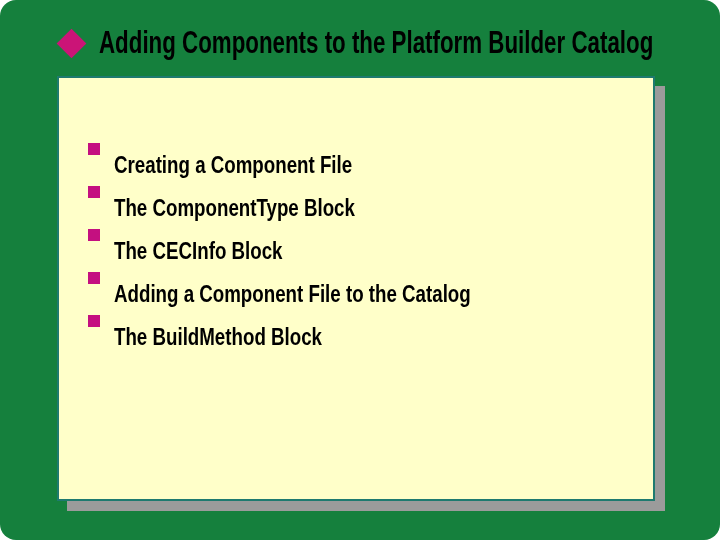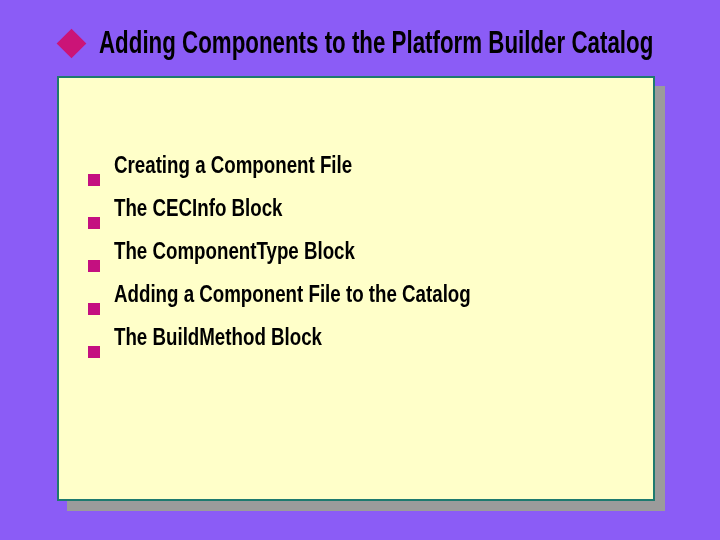--- a/index.html
+++ b/index.html
@@ -10,21 +10,22 @@
     width: 720px;
     height: 540px;
     background: #ffffff;
     font-family: "Liberation Sans", sans-serif;
     position: relative;
     overflow: hidden;
   }
   .slide {
     position: absolute;
     inset: 0;
-    background: #8b5cf6;
+    background: #15803d;
+    border-radius: 16px;
   }
   
   .title-row {
     position: absolute;
     left: 57px;
     top: 27px;
     height: 32px;
     display: flex;
     align-items: center;
   }
@@ -57,21 +58,21 @@
     box-shadow: 10px 10px 0 0 var(--box-shadow, #9b9b9b);
   }
   
   .bullet-list {
     position: absolute;
     left: 88px;
     top: 143px;
   }
   .list-item {
     display: flex;
-    align-items: flex-end;
+    align-items: flex-start;
     height: 43px;
   }
   .bullet {
     width: 12px;
     height: 12px;
     background: var(--bullet-color, #c41080);
     margin-right: 14px;
     flex: 0 0 auto;
   }
   .item-text {
@@ -96,25 +97,25 @@
 
   <div class="content-box"></div>
 
   <div class="bullet-list">
       <div class="list-item">
         <span class="bullet"></span>
         <span class="item-text">Creating a Component File</span>
       </div>
       <div class="list-item">
         <span class="bullet"></span>
-        <span class="item-text">The CECInfo Block</span>
+        <span class="item-text">The ComponentType Block</span>
       </div>
       <div class="list-item">
         <span class="bullet"></span>
-        <span class="item-text">The ComponentType Block</span>
+        <span class="item-text">The CECInfo Block</span>
       </div>
       <div class="list-item">
         <span class="bullet"></span>
         <span class="item-text">Adding a Component File to the Catalog</span>
       </div>
       <div class="list-item">
         <span class="bullet"></span>
         <span class="item-text">The BuildMethod Block</span>
       </div>
     </div>

